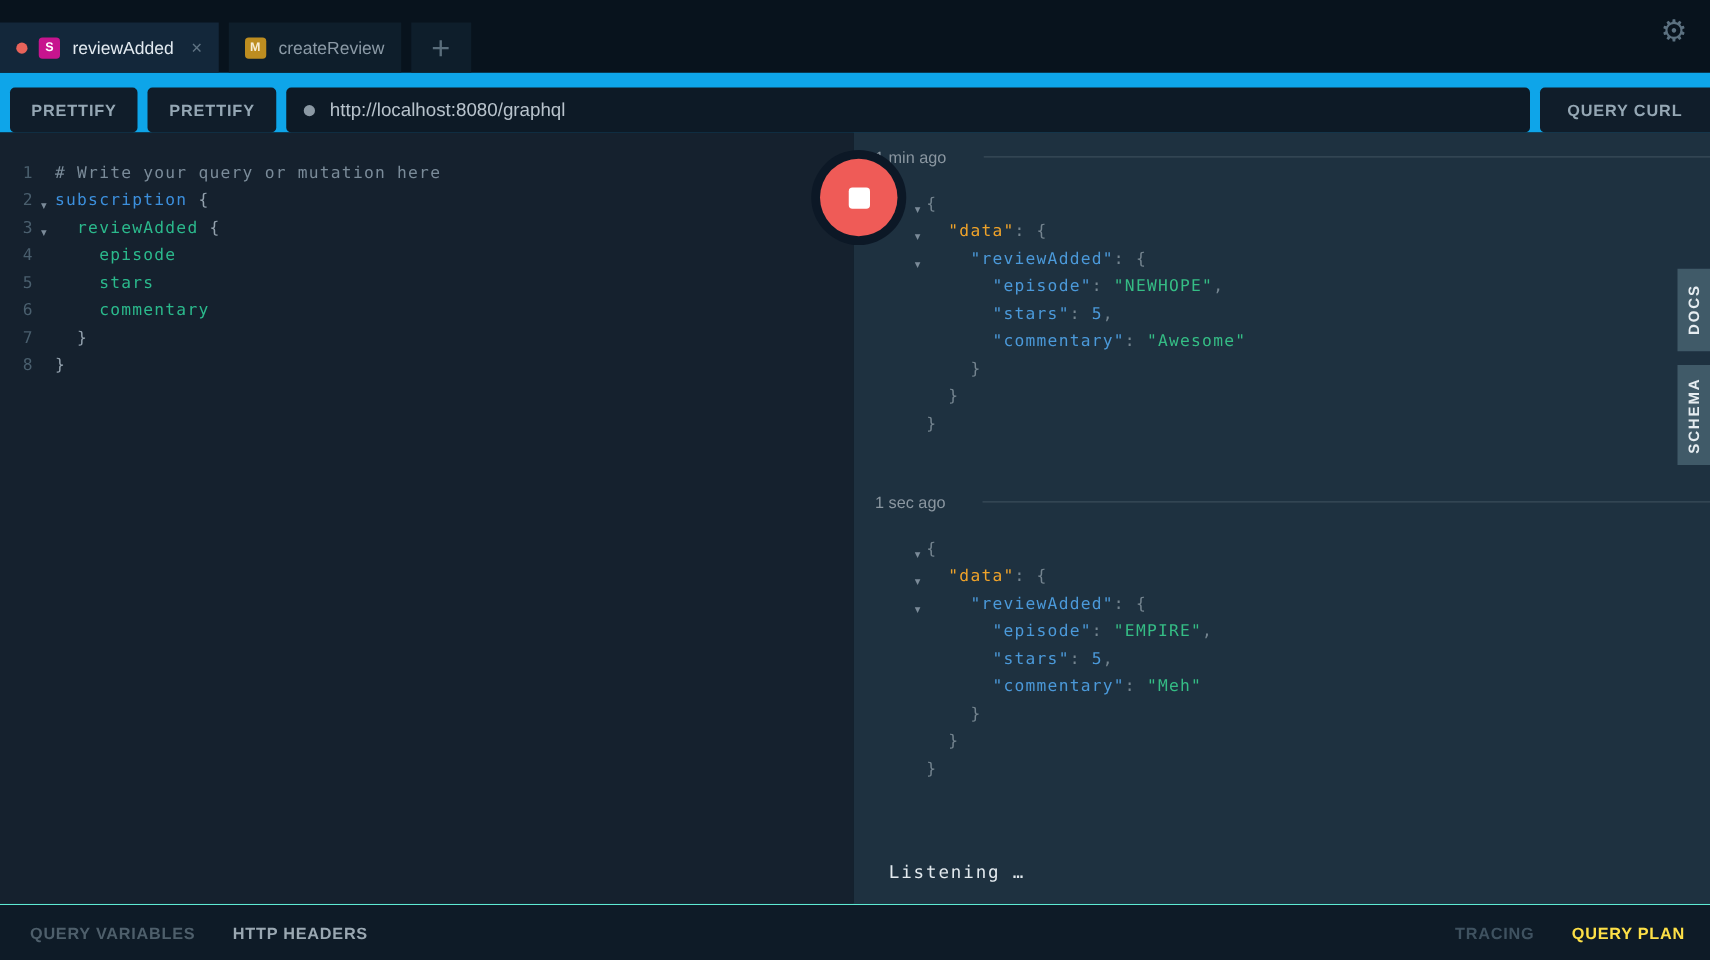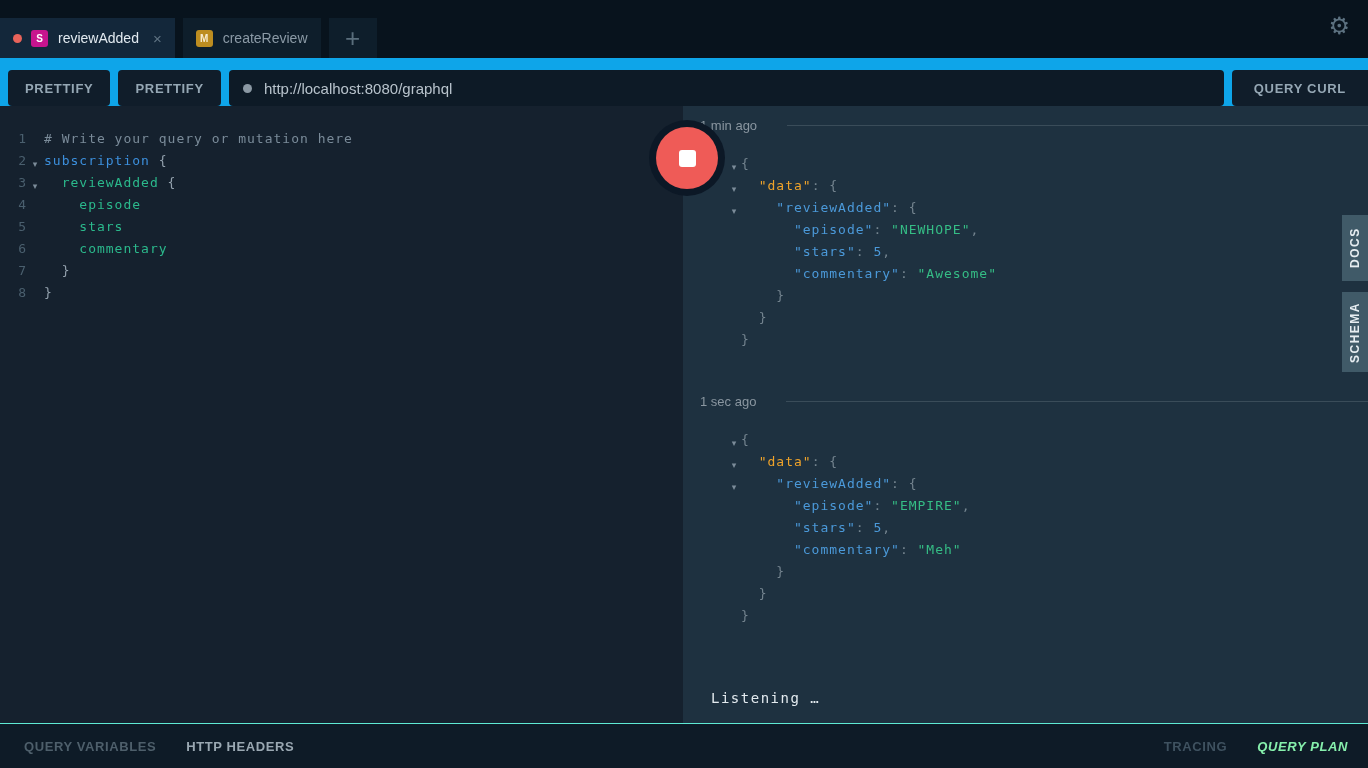--- a/index.html
+++ b/index.html
@@ -99,21 +99,21 @@
   
   .footer { height:45px; background:#0e1b27; border-top:1px solid #5eead4;
             display:flex; align-items:center; justify-content:space-between;
             padding:0 20px 0 24px; }
   .foot-group { display:flex; gap:30px; }
   .foot-item { font-size:13px; font-weight:bold; letter-spacing:0.6px;
                cursor:pointer; }
   .foot-dim    { color:#4e5f6b; }
   .foot-bright { color:#9aa8b2; }
   .foot-dim2   { color:#3f5260;margin-left:44px; }
-  .foot-bright2{ color:#86efac;font-style:italic; }
+  .foot-bright2{ color:#fde047; }
 </style>
 </head>
 <body>
 
 <div class="tabbar">
   <div class="tab active">
     <span class="tab-dot"></span>
     <span class="tab-badge badge-s">S</span>
     <span class="tab-title">reviewAdded</span>
     <span class="tab-close">×</span>

